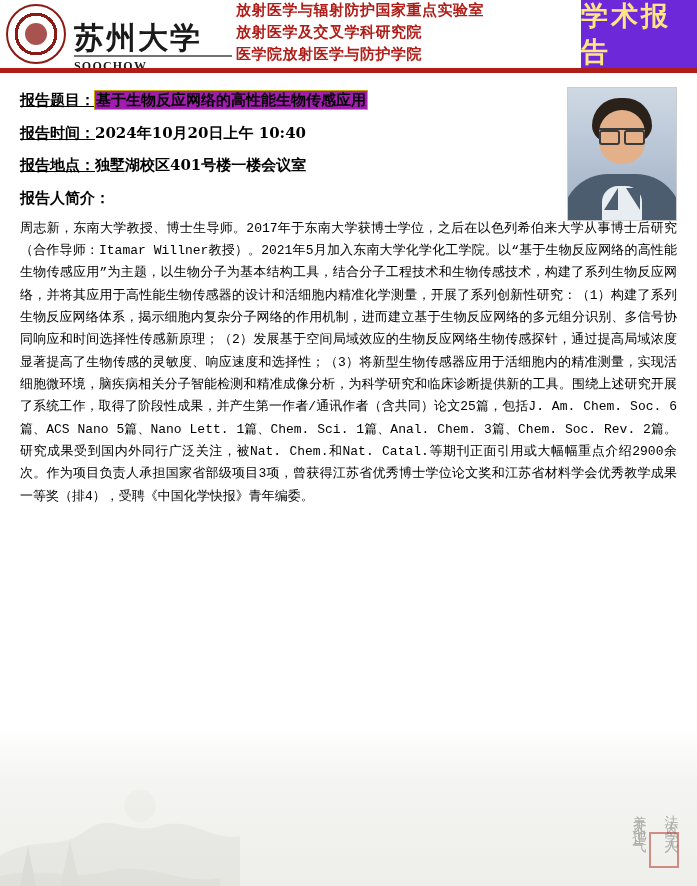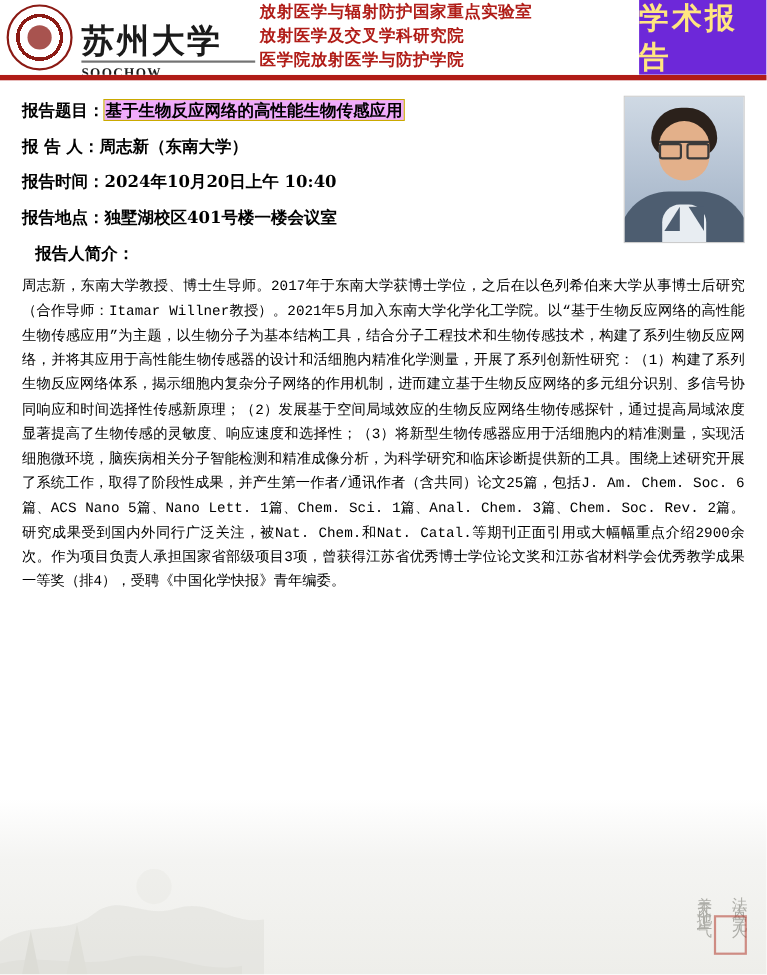--- a/index.html
+++ b/index.html
@@ -121,23 +121,23 @@
     z-index: 2;
   }
   .field {
     font-family: "DejaVu Serif", serif;
     font-size: 15px;
     font-weight: bold;
     color: #000;
     margin-bottom: 13px;
     line-height: 1.3;
   }
-  .field .label { letter-spacing: 0px; }
+  .field .label { letter-spacing: 0px; text-decoration: underline; }
   .hl {
-    background: #f0abfc;
+    background: #a21caf;
     padding: 0 1px;
     outline: 1px solid #caa900;
     margin-top: 14px;
   }
   .photo {
     position: absolute;
     right: 20px;
     top: 14px;
     width: 108px;
     height: 132px;
@@ -205,21 +205,21 @@
   .photo .collar-r {
     right: 36px;
     border-width: 0 14px 22px 0;
     border-color: transparent #4d5d70 transparent transparent;
   }
 
   .intro-title {
     font-family: "DejaVu Serif", serif;
     font-size: 15px;
     font-weight: bold;
-    margin: 8px 0 10px 12px;
+    margin: 8px 0 10px 0;
   }
   .intro-body {
     font-family: Liberation Mono, monospace;
     font-size: 13px;
     line-height: 1.72;
     text-align: justify;
     text-justify: inter-ideograph;
     color: #000;
     position: relative;
     z-index: 2;
@@ -298,23 +298,20 @@
     <div class="glasses"></div>
     <div class="shoulders"></div>
     <div class="shirt"></div>
     <div class="collar-l"></div>
     <div class="collar-r"></div>
   </div>
 
   <div class="fields">
     <div class="field">
       <span class="label">报告题目：</span><span class="hl">基于生物反应网络的高性能生物传感应用</span>
-    </div>
-    <div class="field">
-      <span class="label">报 告 人：</span><span>周志新（东南大学）</span>
     </div>
     <div class="field">
       <span class="label">报告时间：</span><span>2024年10月20日上午 10:40</span>
     </div>
     <div class="field">
       <span class="label">报告地点：</span><span>独墅湖校区401号楼一楼会议室</span>
     </div>
   </div>
 
   <div class="intro-title">报告人简介：</div>

